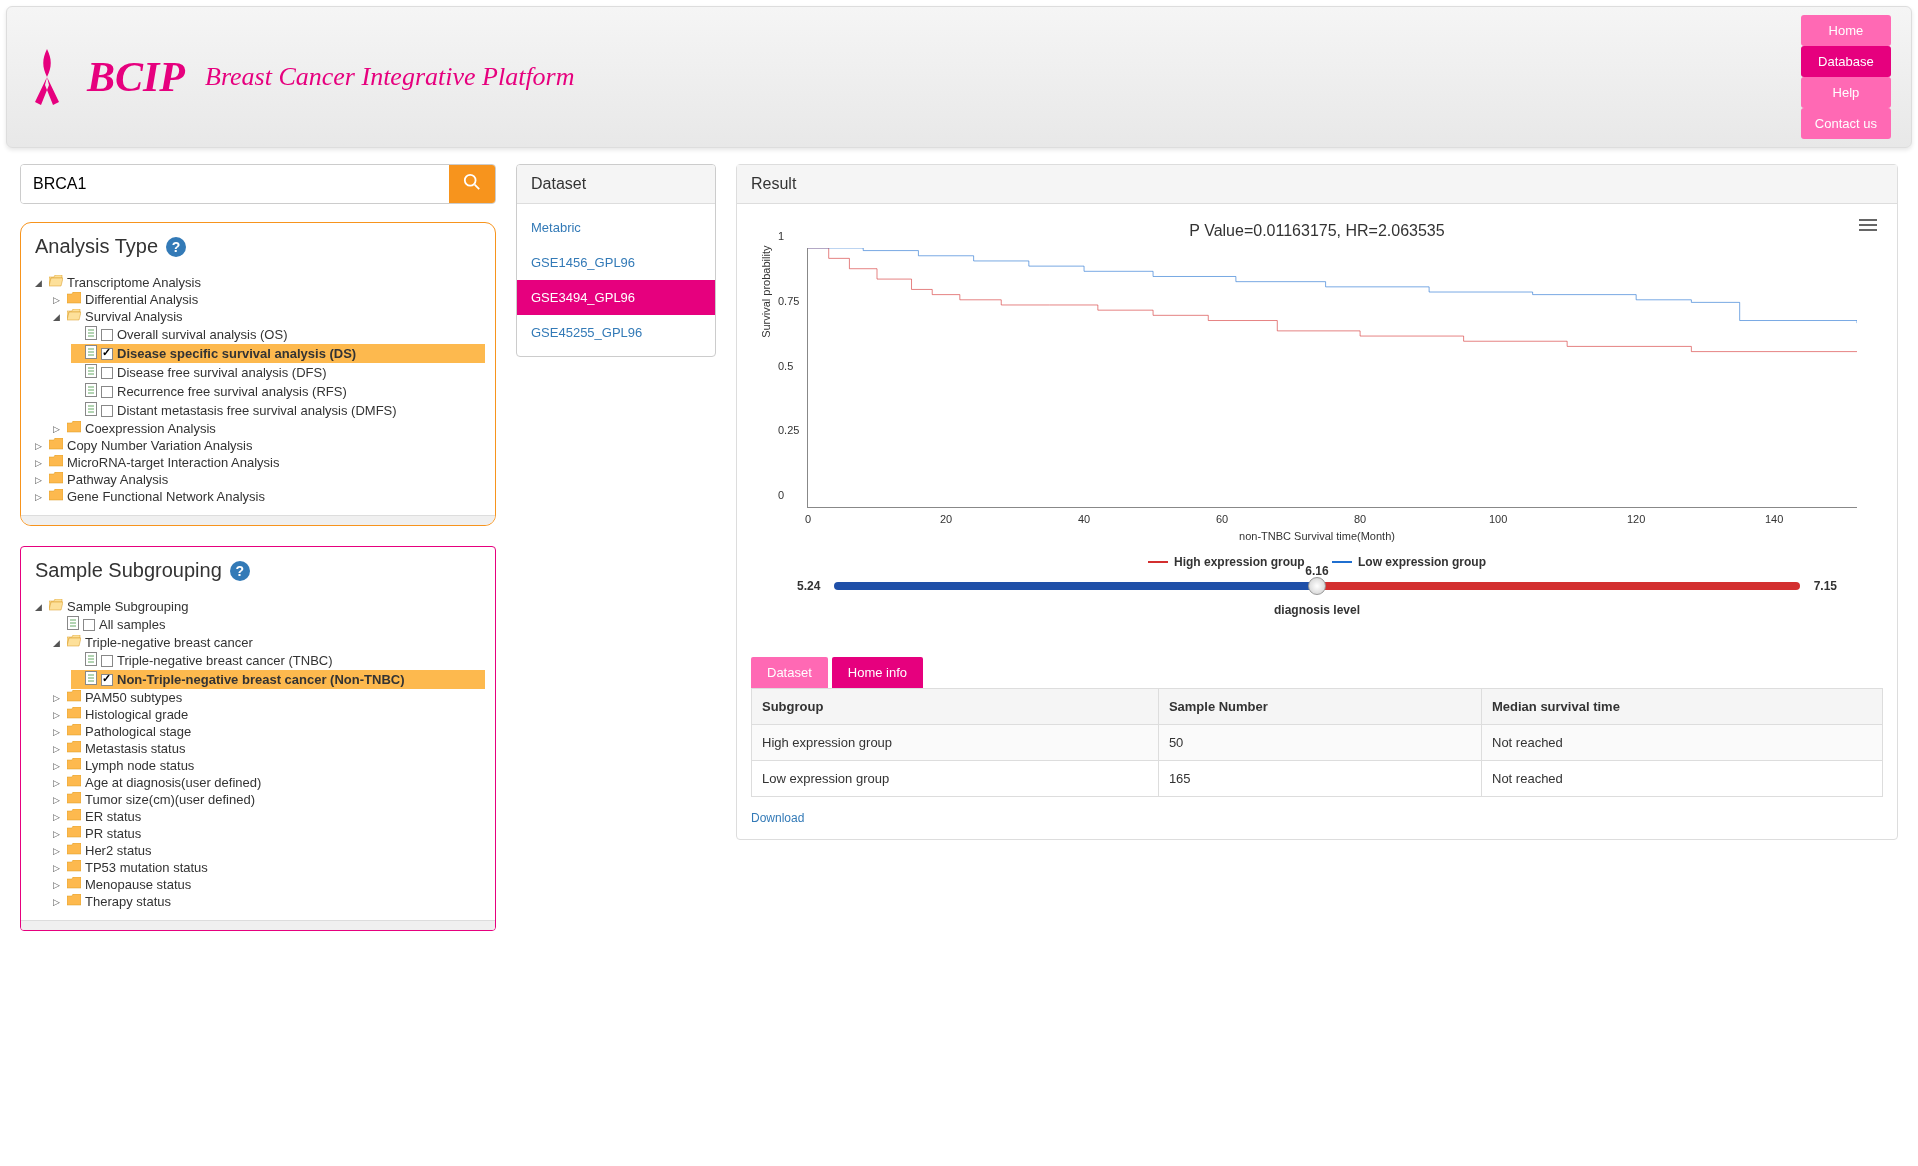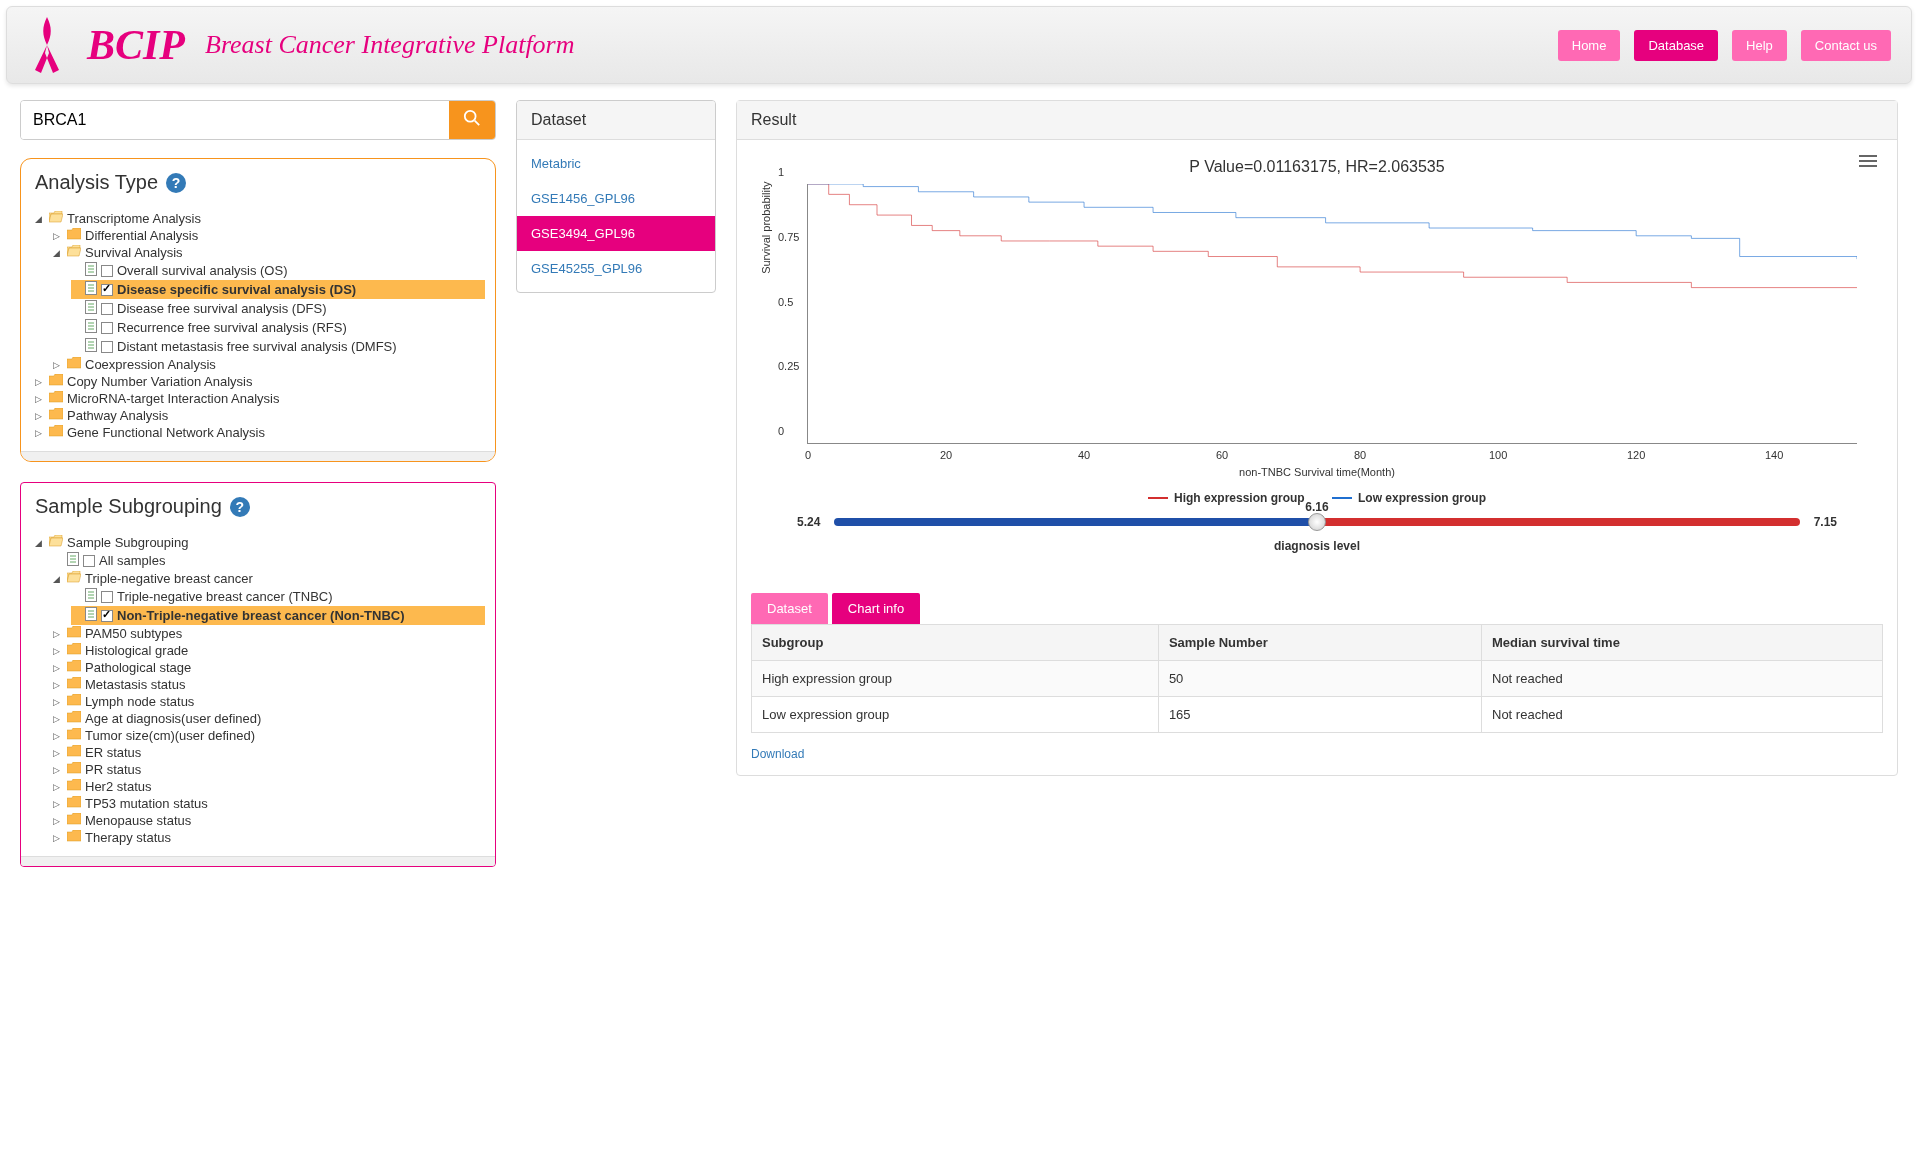--- a/index.html
+++ b/index.html
@@ -3,21 +3,21 @@
 <meta charset="utf-8">
 <style>
 * { box-sizing: border-box; margin: 0; padding: 0; }
 body { font-family: Arial, Helvetica, sans-serif; font-size: 13px; color: #333; background: #fff; }
 
 
 .header { background: linear-gradient(#f5f5f5, #e8e8e8); border: 1px solid #ddd; border-radius: 6px; margin: 6px; padding: 8px 20px; display: flex; align-items: center; box-shadow: 0 2px 4px rgba(0,0,0,0.1); }
 .ribbon { width: 40px; height: 60px; margin-right: 20px; }
 .brand { font-size: 42px; color: #e6007e; font-weight: bold; font-style: italic; font-family: Georgia, serif; margin-right: 20px; }
 .tagline { font-size: 26px; color: #e6007e; font-style: italic; font-family: Georgia, serif; }
-.nav { margin-left: auto; display: flex; gap: 14px; }
+.nav { margin-left: auto; display: flex; gap: 0; flex-direction: column; }
 .nav-btn { background: #ff69b4; color: #fff; border: none; padding: 8px 14px; border-radius: 3px; cursor: pointer; font-size: 13px; }
 .nav-btn.active { background: #e6007e; }
 
 
 .main { display: flex; gap: 20px; padding: 10px 20px; }
 .left-col { width: 476px; flex-shrink: 0; }
 .mid-col { width: 200px; flex-shrink: 0; }
 .right-col { flex: 1; }
 
 
@@ -527,21 +527,21 @@
             <span class="slider-mid">6.16</span>
             <div class="slider-thumb"></div>
           </div>
           <span>7.15</span>
         </div>
         <div class="slider-label">diagnosis level</div>
       </div>
 
       <div class="tabs" id="tabs">
           <div class="tab active">Dataset</div>
-          <div class="tab">Chart info</div>
+          <div class="tab">Home info</div>
         </div>
       <table class="tbl" id="tbl">
           <tbody>
             <tr>
               <th>Subgroup</th>
               <th>Sample Number</th>
               <th>Median survival time</th>
             </tr>
             <tr>
               <td>High expression group</td>

